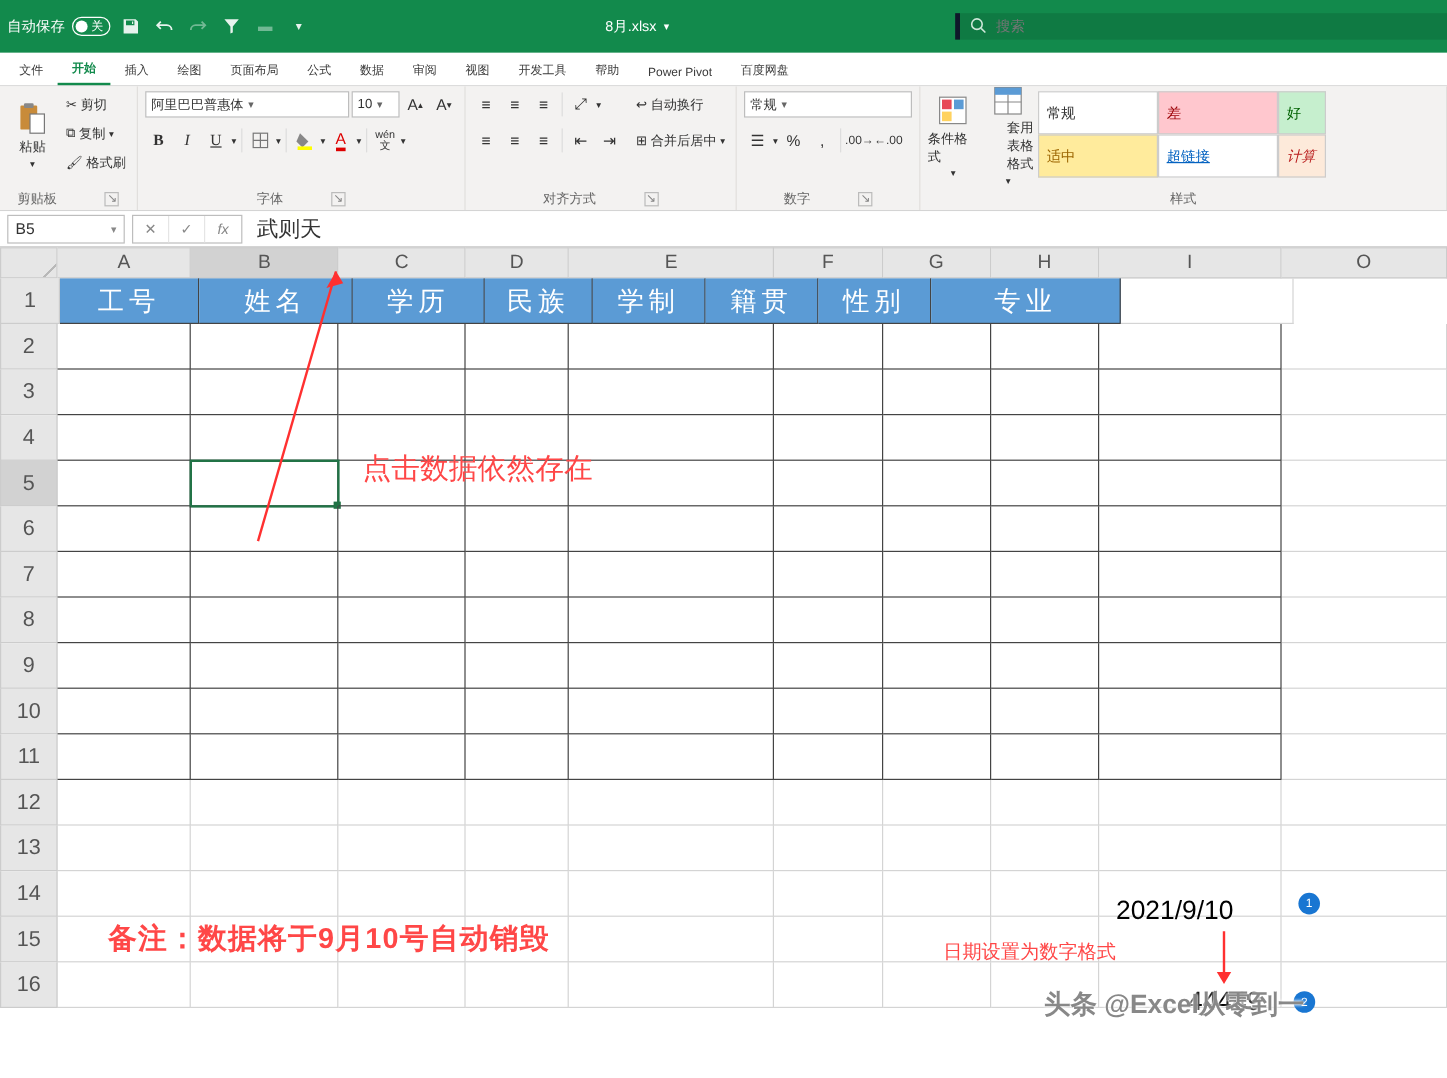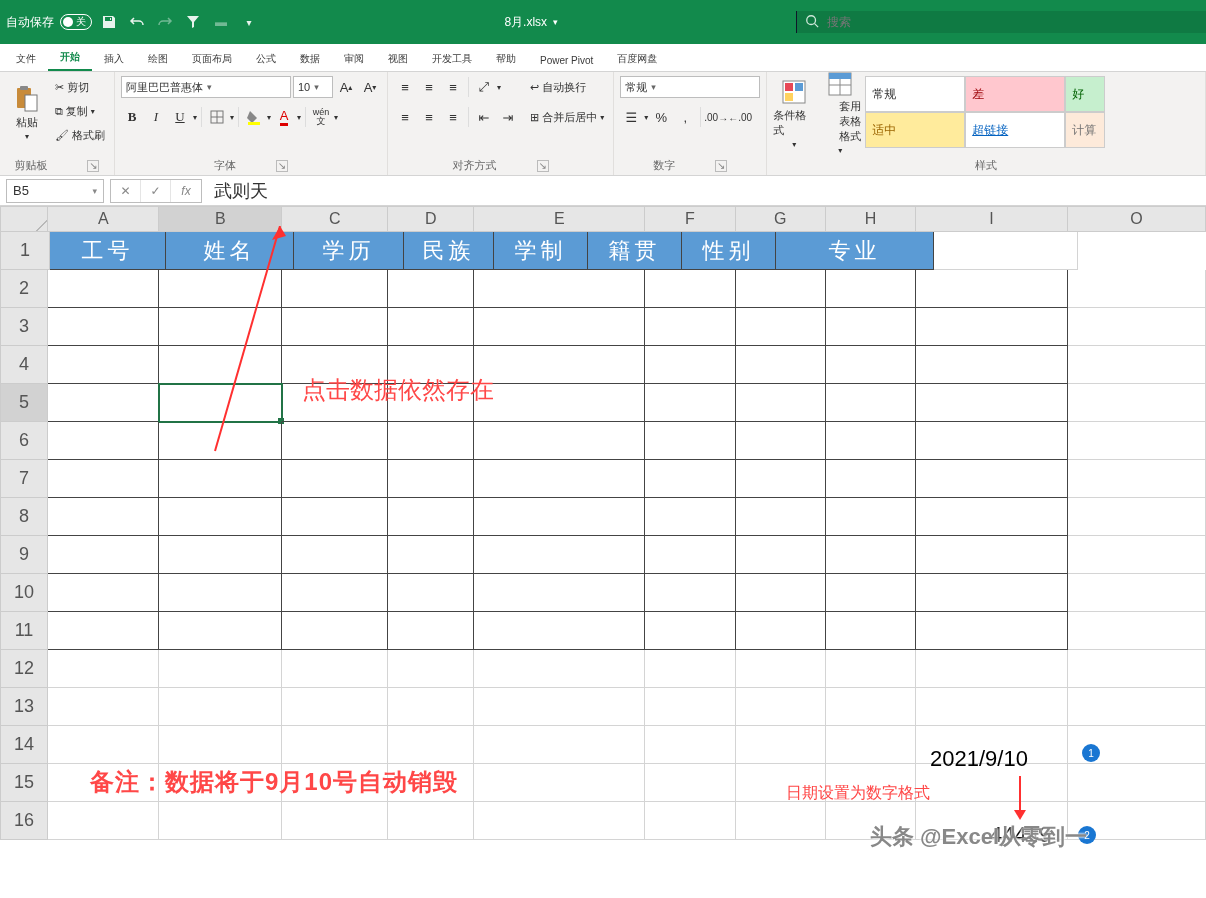--- a/index.html
+++ b/index.html
@@ -8,21 +8,21 @@
 
 .titlebar { display: flex; align-items: center; height: 44px; background: #128a4c; color: #fff; font-size: 12px; }
 .titlebar .left { display: flex; align-items: center; gap: 6px; padding: 0 6px; }
 .toggle { display: inline-flex; align-items: center; border: 1px solid #fff; border-radius: 10px; height: 16px; padding: 0 2px; }
 .toggle .knob { width: 10px; height: 10px; border-radius: 50%; background: #fff; }
 .toggle .lbl { font-size: 10px; padding: 0 3px; }
 .qat-ic { width: 22px; height: 22px; display: inline-flex; align-items: center; justify-content: center; opacity: .9; }
 .qat-ic.dim { opacity: .4; }
 .titlebar .center { flex: 1; text-align: center; display: flex; justify-content: center; align-items: center; gap: 6px; }
 .filename { background: transparent; }
-.search-wrap { display: flex; align-items: center; width: 410px; height: 22px; background: #0f7a43; border-left: 1px solid #0f172a; margin-left: auto; padding: 0 8px; gap: 8px; }
+.search-wrap { display: flex; align-items: center; width: 410px; height: 22px; background: #0f7a43; border-left: 4px solid #0f172a; margin-left: auto; padding: 0 8px; gap: 8px; }
 .search-wrap input { flex: 1; background: transparent; border: none; color: #cfe8da; outline: none; font-size: 12px; }
 
 
 .tabs { display: flex; align-items: flex-end; height: 28px; background: #fff; border-bottom: 1px solid #d4d4d4; padding: 0 4px; gap: 0; }
 .tab { padding: 6px 12px 5px; font-size: 10px; color: #3a3a3a; cursor: pointer; text-align: right; }
 .tab.active { color: #128a4c; border-bottom: 2px solid #128a4c; font-weight: 600; }
 
 
 .ribbon { display: flex; height: 104px; background: #f3f2f1; border-bottom: 1px solid #d4d4d4; }
 .group { display: flex; flex-direction: column; padding: 4px 6px 2px; border-right: 1px solid #e1dfdd; }
@@ -43,21 +43,21 @@
 .sep { width:1px; background:#ddd; height:20px; margin:0 2px; align-self:center;}
 
 .style-gallery { display:flex; flex-direction:column; }
 .style-row { display:flex; }
 .style-cell { width:100px;height:36px;border:1px solid #ccc; display:flex;align-items:center;justify-content:flex-start;padding:0 6px;font-size:12px;}
 .sc-normal{background:#fff;}
 .sc-bad{background:#ffc7ce;color:#9c0006;}
 .sc-good{background:#c6efce;color:#006100;}
 .sc-neutral{background:#ffeb9c;color:#9c6500;}
 .sc-link{color:#0563c1;text-decoration:underline;background:#fff;}
-.sc-calc{background:#fdeada;color:#737373;}
+.sc-calc{background:#fdeada;color:#b91c1c;font-style:italic;}
 
 
 .fbar { display:flex; align-items:center; height:30px; border-bottom:1px solid #d4d4d4; background:#fff; }
 .namebox { width:98px; height:24px; border:1px solid #bdbdbd; margin:0 6px; display:flex;align-items:center;justify-content:space-between;padding:0 6px;font-size:13px;}
 .fx-btns { display:flex; border:1px solid #bdbdbd; height:24px; margin-right:4px;}
 .fx-btns span{width:30px;display:flex;align-items:center;justify-content:center;color:#888;border-right:1px solid #e5e5e5;}
 .fx-btns span:last-child{border:none;font-style:italic;}
 .fx-input { flex:1; padding:0 8px; font-size:18px; height:24px; display:flex;}
 
 

